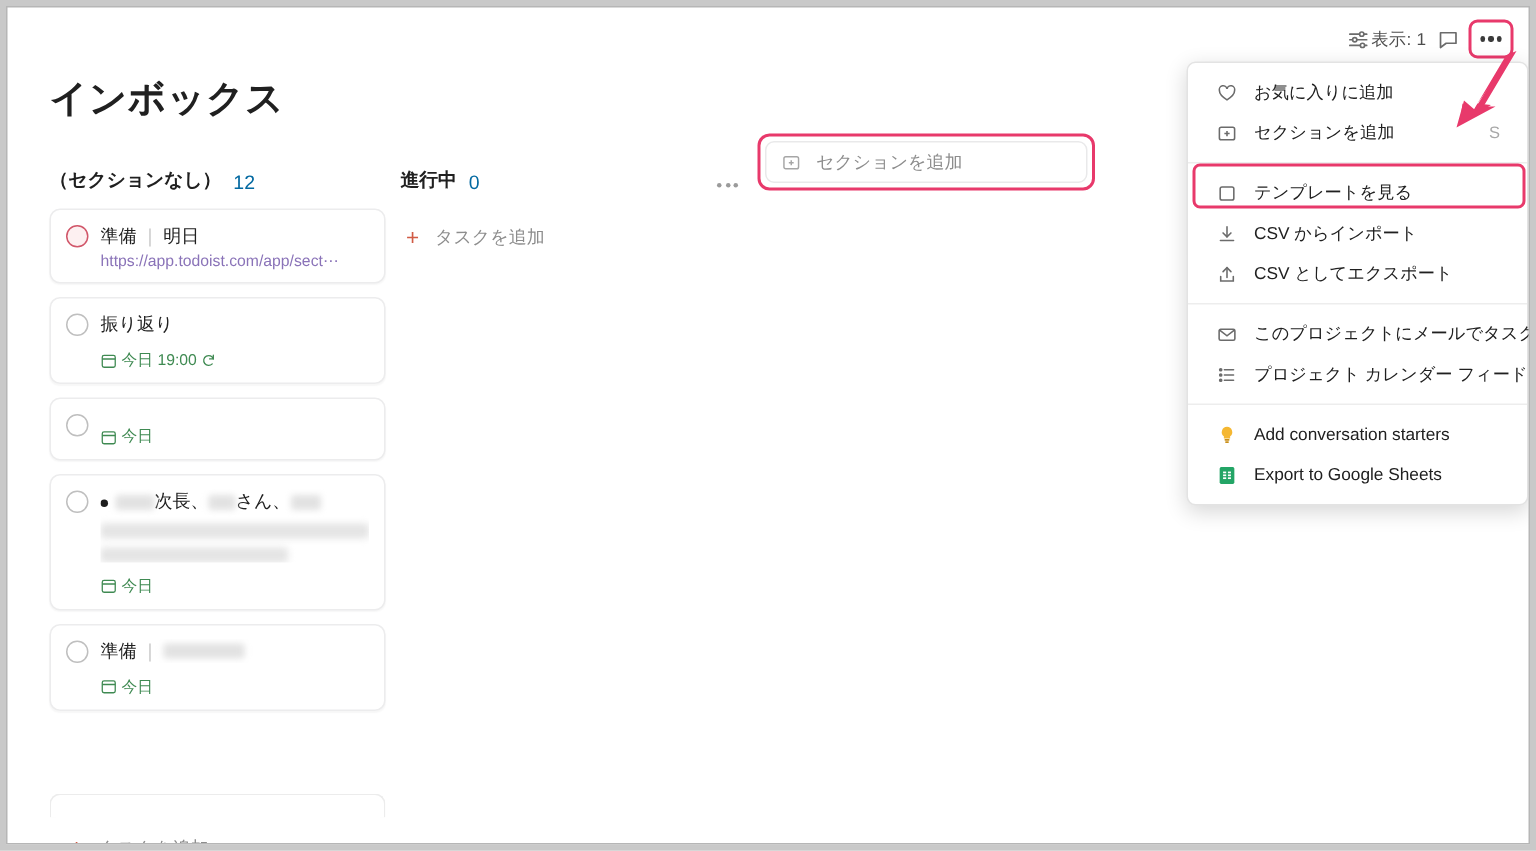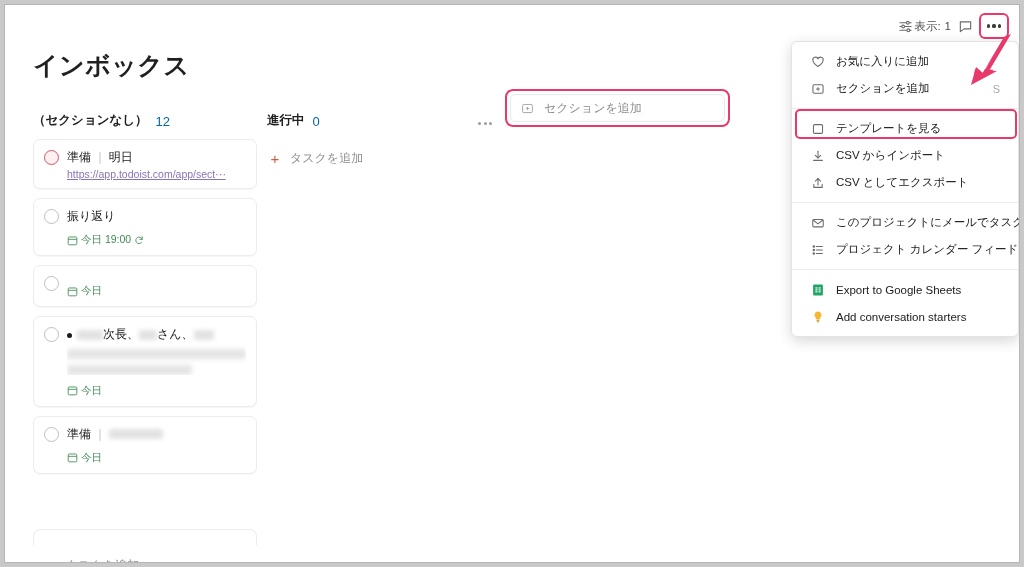--- a/index.html
+++ b/index.html
@@ -165,21 +165,20 @@
     display: block;
     background: #e4e4e4;
     border-radius: 2px;
     filter: blur(2.6px);
     height: 10px;
     margin-top: 6px;
   }
   .card-url {
     font-size: 10.5px;
     color: #8a73b8;
-    text-decoration: underline;
     margin-top: 3px;
     white-space: nowrap;
     overflow: hidden;
     display: block;
   }
   .meta {
     display: flex;
     align-items: center;
     gap: 3px;
     margin-top: 9px;
@@ -547,41 +546,41 @@
       </span>
       <span class="mi-label">プロジェクト カレンダー フィード</span>
     </div>
 
     <div class="menu-sep"></div>
 
 
     <div class="menu-item">
       <span class="mi-ico">
         <svg width="14" height="14" viewBox="0 0 16 16">
+            <path d="M8 1.8a4 4 0 0 0-2.4 7.2v1.6h4.8V9A4 4 0 0 0 8 1.8z" fill="#f5b731"></path>
+            <rect x="6.1" y="11" width="3.8" height="1.3" rx=".5" fill="#c98f18"></rect>
+            <rect x="6.6" y="12.8" width="2.8" height="1.2" rx=".5" fill="#c98f18"></rect>
+          </svg>
+      </span>
+      <span class="mi-label">Add conversation starters</span>
+    </div>
+
+    <div class="menu-item">
+      <span class="mi-ico">
+        <svg width="14" height="14" viewBox="0 0 16 16">
             <rect x="2.4" y="1.6" width="11.2" height="12.8" rx="1.2" fill="#23a566"></rect>
             <rect x="5" y="5" width="6" height="1.3" fill="#fff"></rect>
             <rect x="5" y="7.2" width="6" height="1.3" fill="#fff"></rect>
             <rect x="5" y="9.4" width="6" height="1.3" fill="#fff"></rect>
             <rect x="7.4" y="4.4" width="1.3" height="7" fill="#23a566"></rect>
           </svg>
       </span>
       <span class="mi-label">Export to Google Sheets</span>
     </div>
 
-    <div class="menu-item">
-      <span class="mi-ico">
-        <svg width="14" height="14" viewBox="0 0 16 16">
-            <path d="M8 1.8a4 4 0 0 0-2.4 7.2v1.6h4.8V9A4 4 0 0 0 8 1.8z" fill="#f5b731"></path>
-            <rect x="6.1" y="11" width="3.8" height="1.3" rx=".5" fill="#c98f18"></rect>
-            <rect x="6.6" y="12.8" width="2.8" height="1.2" rx=".5" fill="#c98f18"></rect>
-          </svg>
-      </span>
-      <span class="mi-label">Add conversation starters</span>
-    </div>
-
     <div class="menu-hl"></div>
   </div>
 
   <svg class="arrow" width="70" height="56" viewBox="0 0 70 56">
     <path d="M60 4 L36 38 L45 39 L24 52 L26 38 L33 43 L55 6 Z" fill="#e8396b"></path>
     <path d="M62 3 L40 40 L48 40 L22 54 L27 36 L34 42 L57 5 Z" fill="#e8396b"></path>
   </svg>
 
 </div>
 

